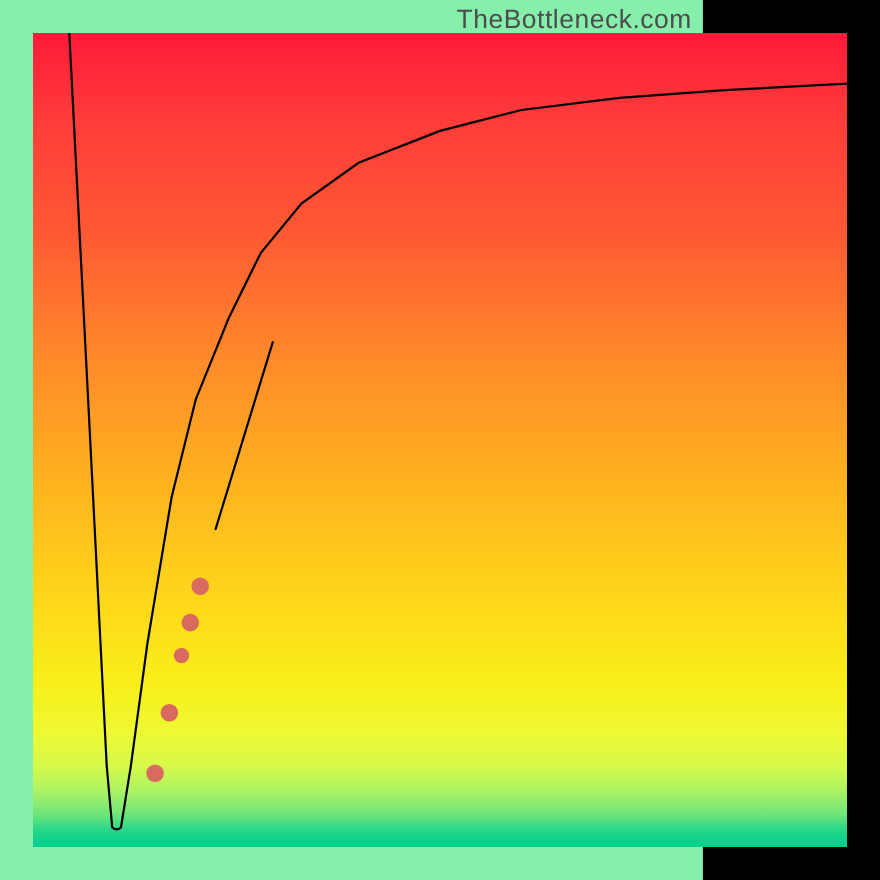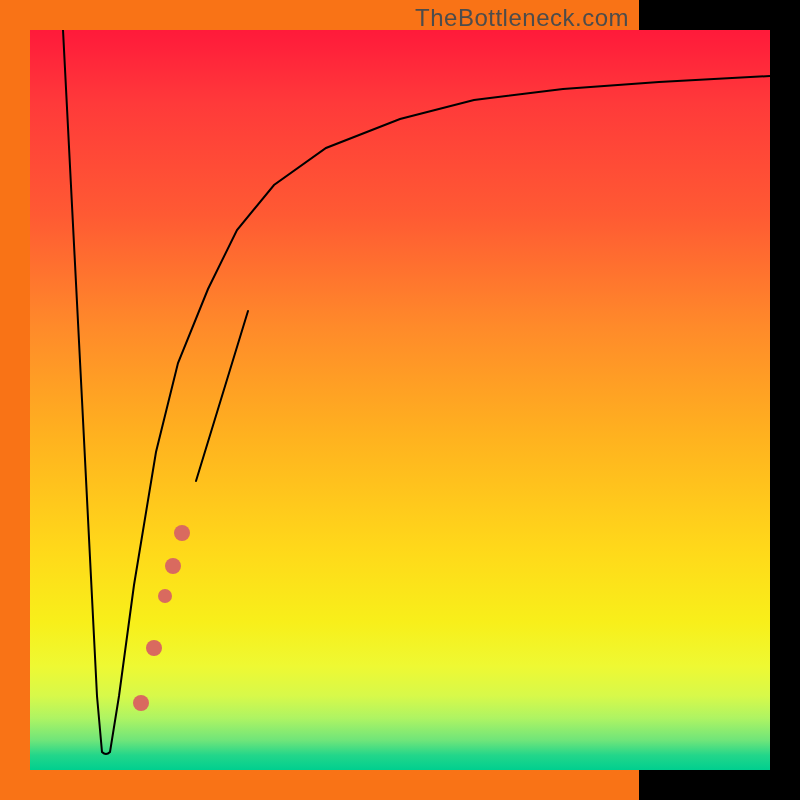--- a/index.html
+++ b/index.html
@@ -8,21 +8,21 @@
     width: 800px;
     height: 800px;
     overflow: hidden;
     background: #000;
     font-family: Arial, Helvetica, sans-serif;
   }
   .frame {
     position: relative;
     width: 639px;
     height: 800px;
-    background: #f97316;
+    background: #86efac;
   }
   .plot {
     position: absolute;
     left: 30px;
     top: 30px;
     width: 740px;
     height: 740px;
     overflow: hidden;
     
     background: linear-gradient(

